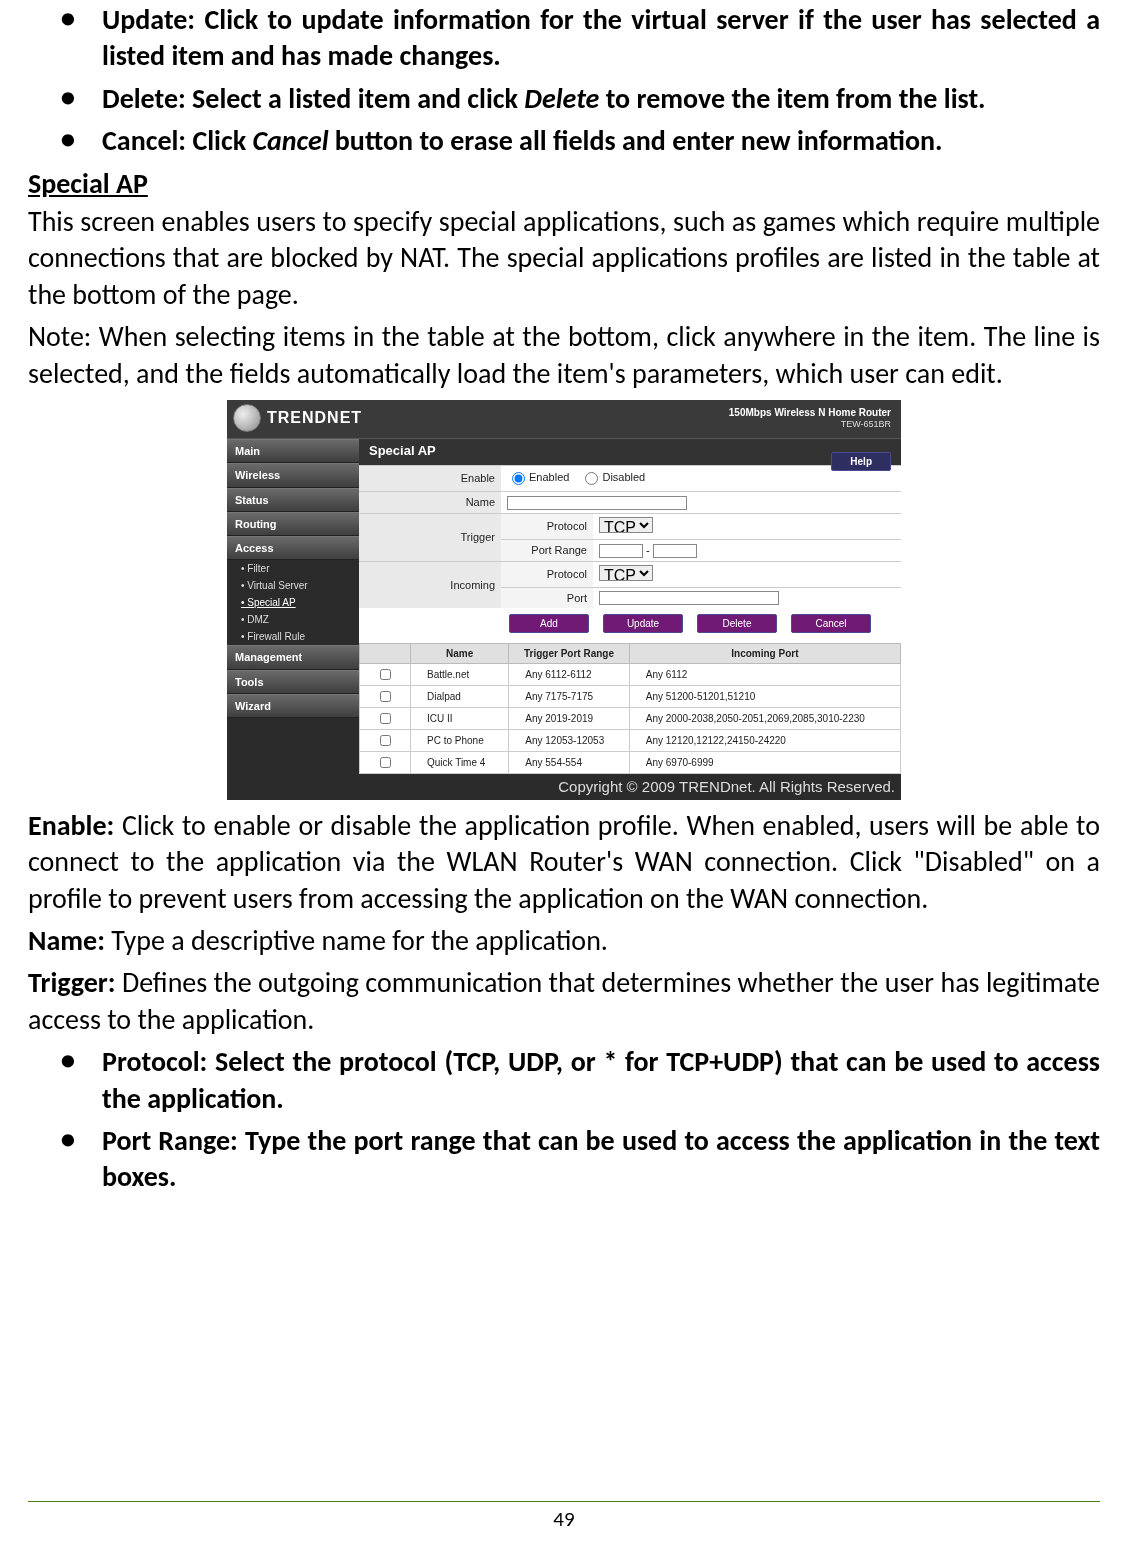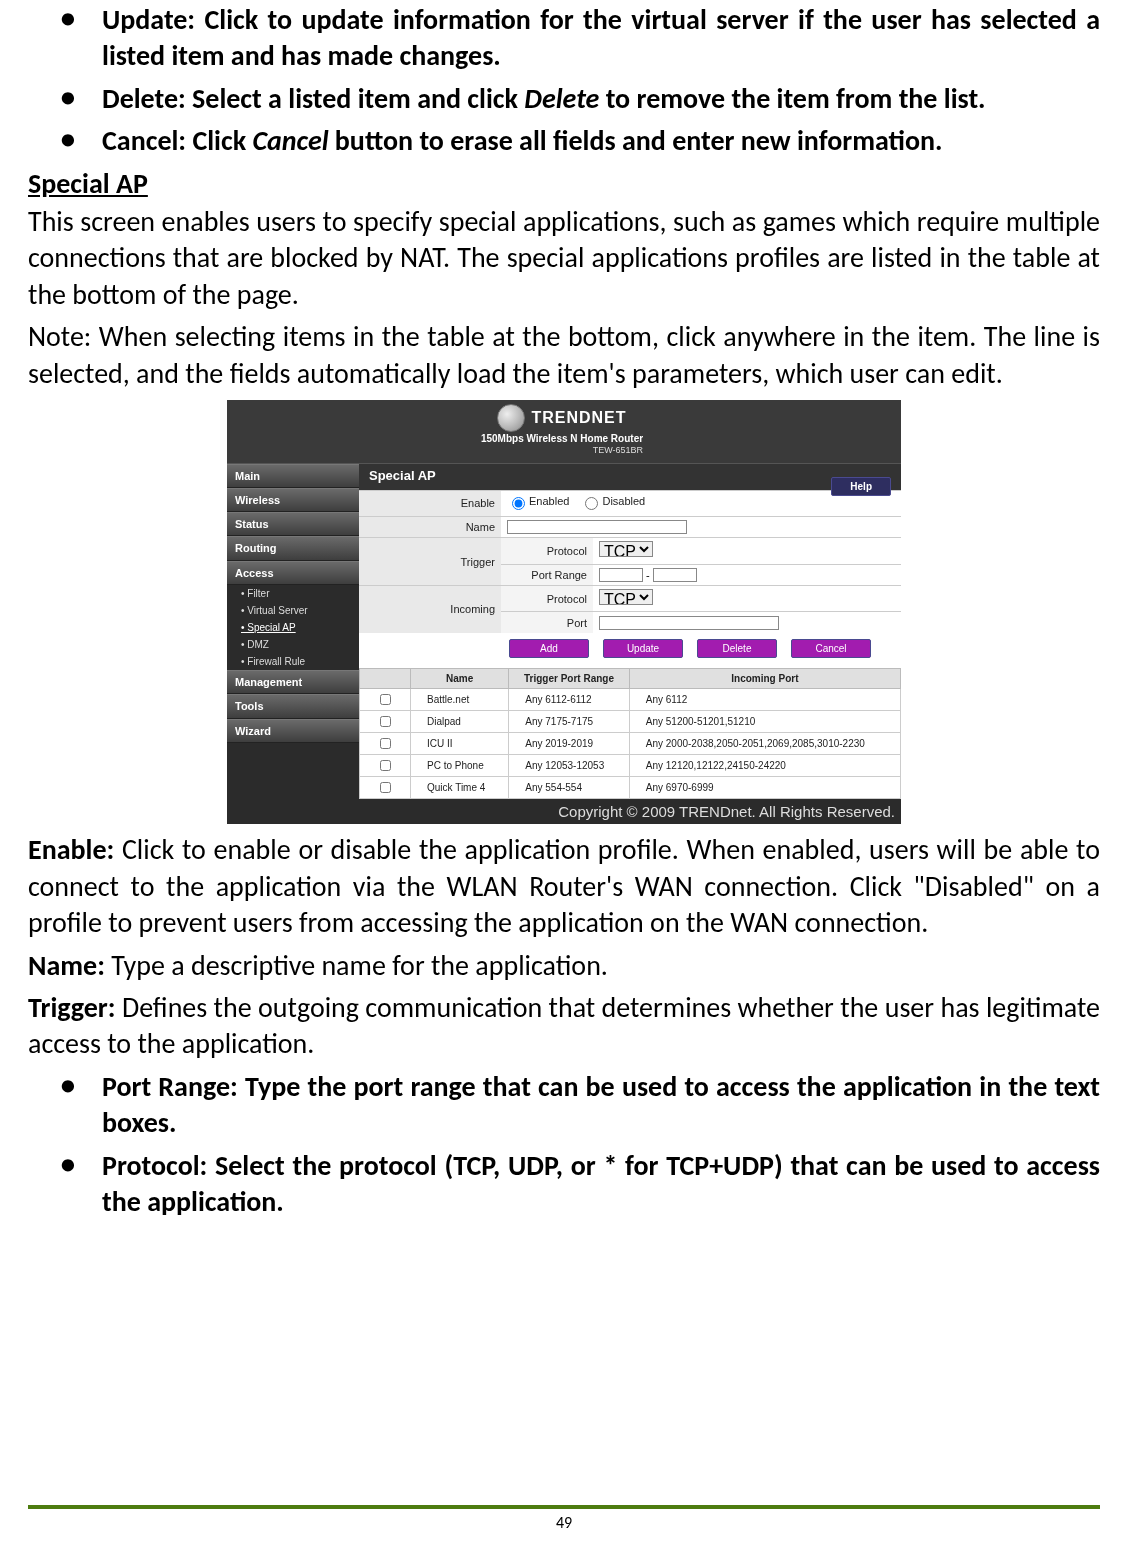--- a/index.html
+++ b/index.html
@@ -63,21 +63,20 @@
     font-size: 11px;
     box-sizing: border-box;
   }
   .router-head {
     display: flex;
     align-items: center;
     justify-content: space-between;
     padding: 4px 10px 6px 6px;
     background: #3a3a3a;
     border-bottom: 1px solid #555;
-    flex-direction: column;
   }
   .r-logo {
     display: flex;
     align-items: center;
     gap: 6px;
   }
   .r-logo-dot {
     width: 26px; height: 26px; border-radius: 50%;
     background: radial-gradient(circle at 35% 35%, #eee 0%, #b8b8b8 55%, #888 100%);
     border: 1px solid #777;
@@ -190,21 +189,21 @@
     margin-right: 8px;
     color: #222;
   }
   .r-actions {
     display: flex;
     gap: 14px;
     padding: 6px 0 6px 150px;
     flex-wrap: wrap;
   }
   .r-btn {
-    background: #a21caf;
+    background: #701a75;
     color: #fff;
     border: 1px solid #4a4a90;
     border-radius: 2px;
     font-size: 10px;
     padding: 2px 0;
     width: 78px;
     text-align: center;
   }
   .r-table {
     width: 100%;
@@ -231,23 +230,23 @@
     background: #2b2b2b;
     color: #ddd;
     font-size: 15px;
     text-align: right;
     padding: 3px 6px;
   }
   
   .pg-footer {
     position: absolute;
     left: 28px; right: 28px; bottom: 28px;
-    border-top: 4px solid #4d7c0f;
+    border-top: 1px solid #4d7c0f;
     text-align: center;
-    font-size: 16px;
+    font-size: 21px;
     padding-top: 4px;
   }
 </style>
 </head>
 <body>
 
 <div class="page">
   <div class="content">
 
     <ul class="bullets">
@@ -404,24 +403,24 @@
     </div>
     <div class="para">
       <b>Name:</b><span> Type a descriptive name for the application.</span>
     </div>
     <div class="para">
       <b>Trigger:</b><span> Defines the outgoing communication that determines whether the user has legitimate access to the application.</span>
     </div>
 
     <ul class="bullets">
       <li>
-        <b>Port Range:</b><span> Type the port range that can be used to access the application in the text boxes.</span>
+        <b>Protocol:</b><span> Select the protocol (TCP, UDP, or * for TCP+UDP) that can be used to access the application.</span>
       </li>
       <li>
-        <b>Protocol:</b><span> Select the protocol (TCP, UDP, or * for TCP+UDP) that can be used to access the application.</span>
+        <b>Port Range:</b><span> Type the port range that can be used to access the application in the text boxes.</span>
       </li>
     </ul>
 
   </div>
 
   <div class="pg-footer">
     <span>49</span>
   </div>
 </div>
 

